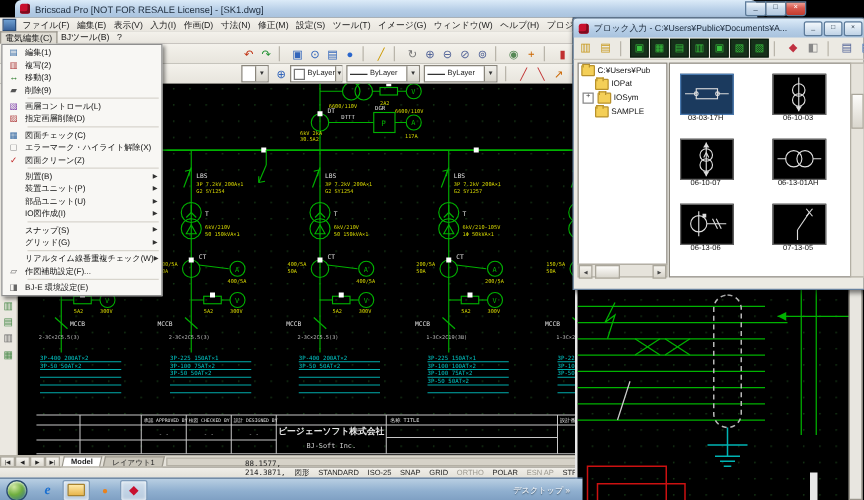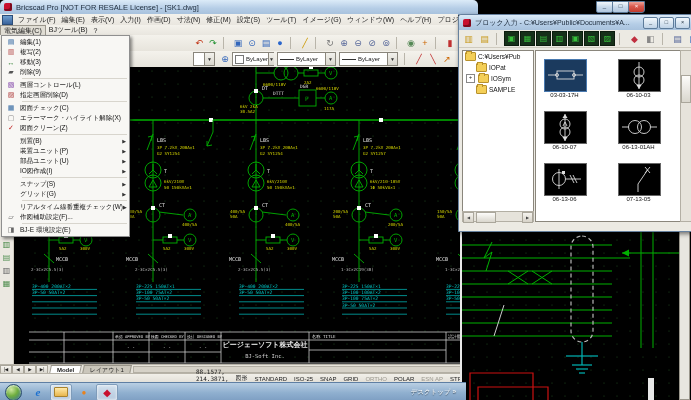--- a/index.html
+++ b/index.html
@@ -1,20 +1,20 @@
 <!DOCTYPE html>
 <html><head>
 <meta charset="utf-8">
 <style>
   html,body{margin:0;padding:0;background:#000;}
   body{width:691px;height:400px;position:relative;overflow:hidden;
        font-family:"Liberation Sans","DejaVu Sans",sans-serif;-webkit-font-smoothing:antialiased;}
   .abs{position:absolute;}
   
-  #titlebar{left:0;top:0;width:478px;height:14px;border-radius:5px 5px 0 0;
+  #titlebar{left:12px;top:0;width:594px;height:14px;border-radius:5px 5px 0 0;
     background:linear-gradient(#dcebf8,#b5cde6 60%,#a8c2dd);border-bottom:1px solid #7e9cbd;
     display:flex;align-items:center;font-size:7.5px;color:#1c2a3a;}
   .appicon{width:8px;height:8px;margin:0 4px 0 4px;background:#c8102e;border-radius:2px;
     box-shadow:inset -2px -2px 0 #7d0a1d;flex:none;}
   #win-btns{position:absolute;right:46px;top:1px;display:flex;}
   .wbtn{width:15px;height:10px;border:1px solid #5d7b9a;border-radius:0 0 2px 2px;margin-left:-1px;
     background:linear-gradient(#f3f8fc,#c7d8ea 50%,#b3c9e0);font-size:6px;line-height:9px;text-align:center;color:#234;}
   .wbtn.close{background:linear-gradient(#f0a398,#d9594e 45%,#c23b2e);color:#fff;border-radius:0 0 3px 3px;}
   .menubar{left:0;width:458px;background:linear-gradient(#f4f2ec,#e9e6df);display:flex;align-items:center;
     font-size:7px;color:#222;border-bottom:1px solid #d4d0c6;}

